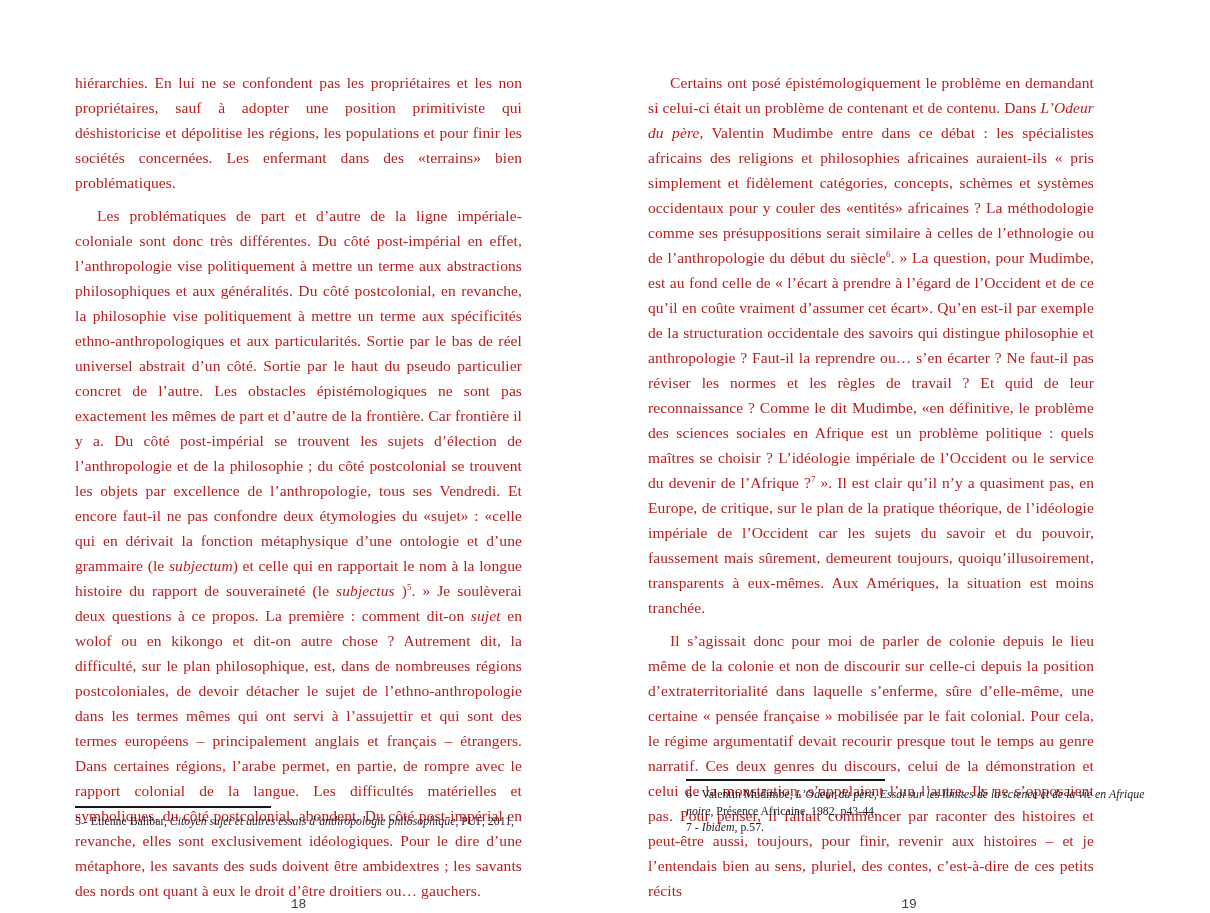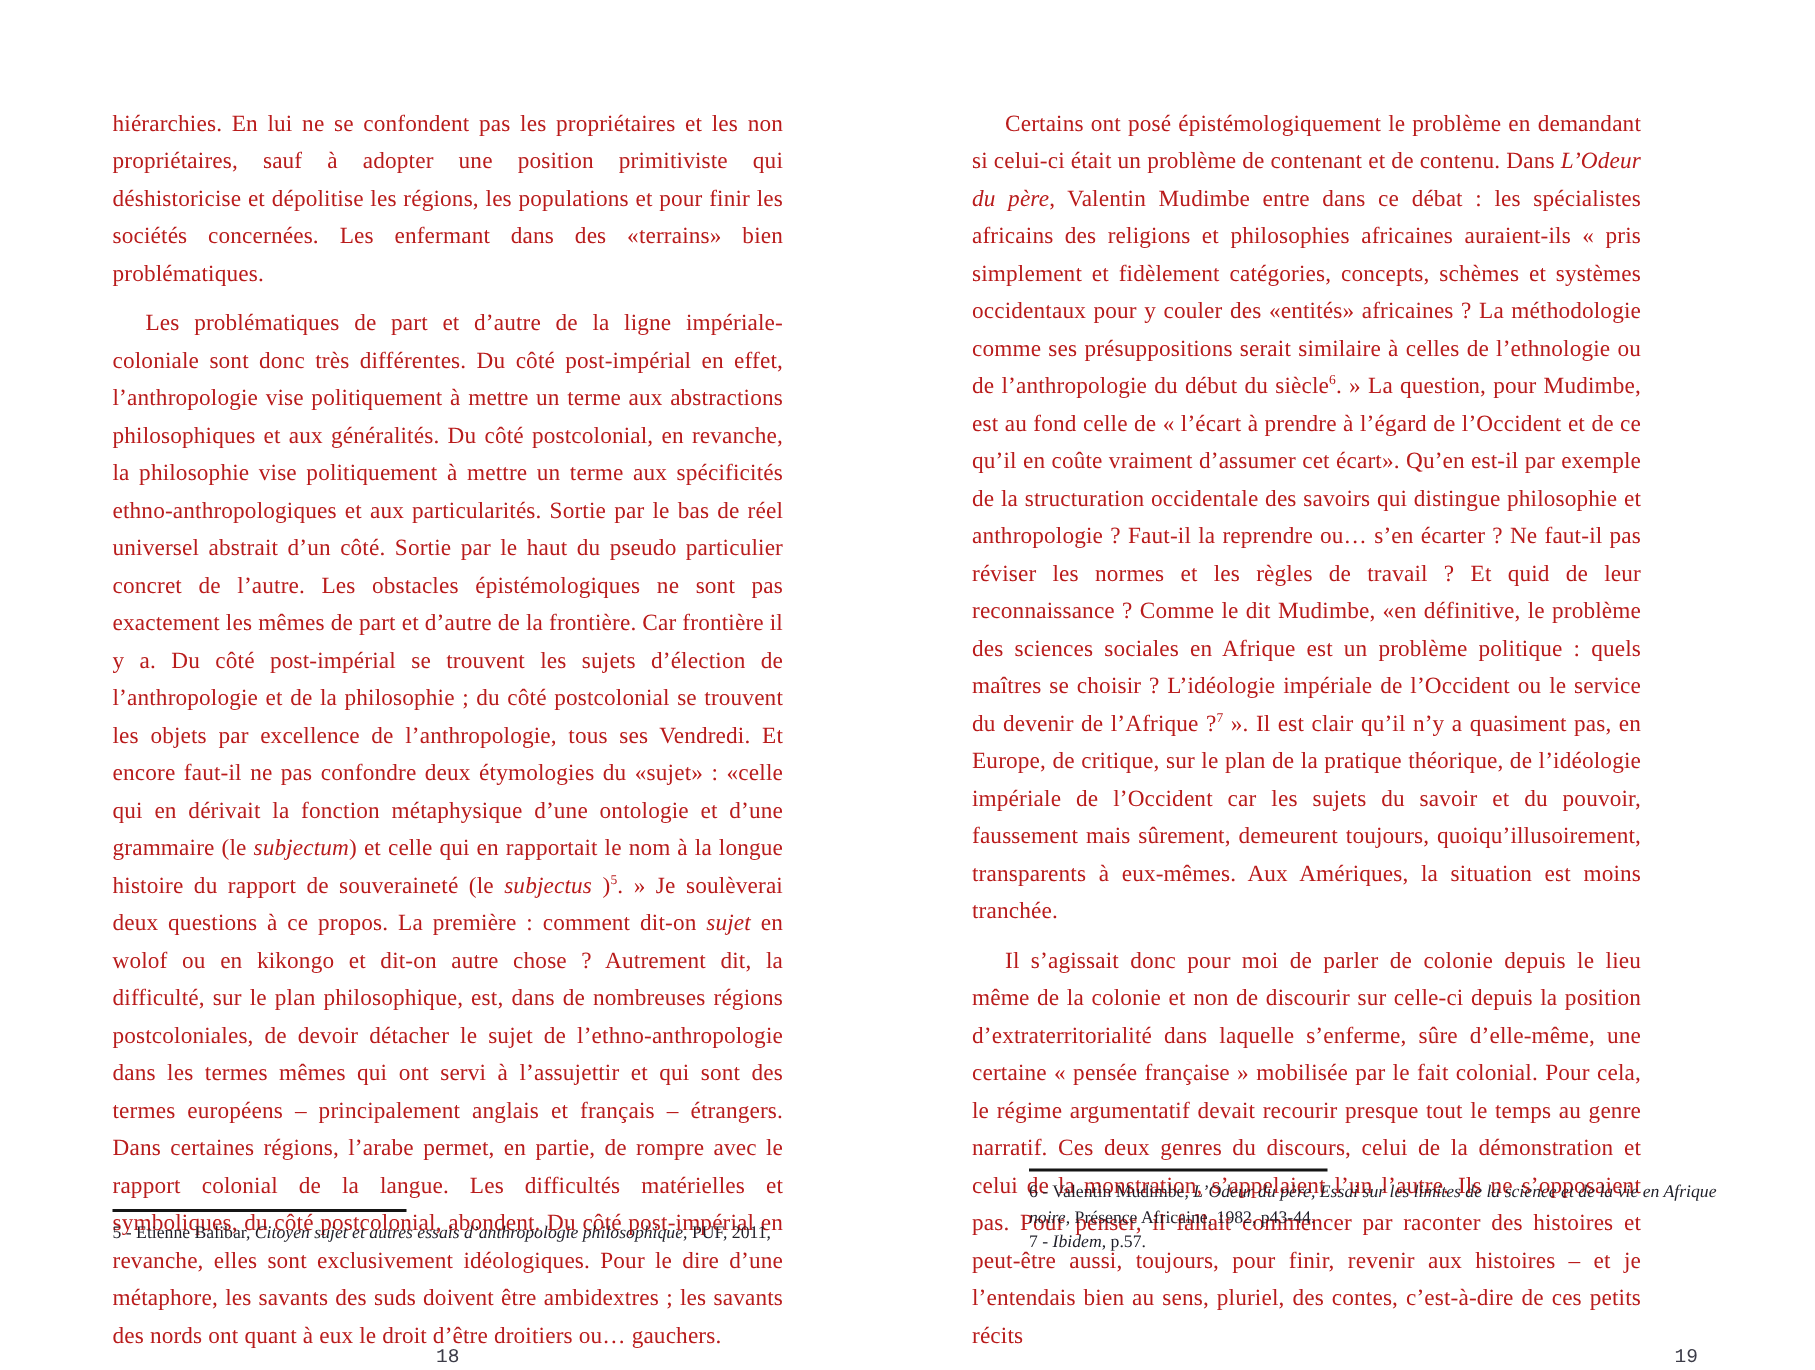--- a/index.html
+++ b/index.html
@@ -58,21 +58,21 @@
 
   .pagenum {
     position: absolute;
     top: 897px;
     font-family: Liberation Mono, monospace;
     font-size: 13px;
     color: #3c3c48;
     text-align: center;
   }
   .pagenum-left  { left: 75px;  width: 447px; }
-  .pagenum-right { left: 686px; width: 446px; text-align: right; }
+  .pagenum-right { left: 686px; width: 446px; }
 </style>
 </head>
 <body>
 
 <div>
 
   <section>
     <div class="page-body left-body">
       <p class="para"><span>hiérarchies. En lui ne se confondent pas les propriétaires et les non propriétaires, sauf à adopter une position primitiviste qui déshistoricise et dépolitise les régions, les populations et pour finir les sociétés concernées. Les enfermant dans des «terrains» bien problématiques.</span></p>
       <p class="para indent"><span>Les problématiques de part et d’autre de la ligne impériale-coloniale sont donc très différentes. Du côté post-impérial en effet, l’anthropologie vise politiquement à mettre un terme aux abstractions philosophiques et aux généralités. Du côté postcolonial, en revanche, la philosophie vise politiquement à mettre un terme aux spécificités ethno-anthropologiques et aux particularités. Sortie par le bas de réel universel abstrait d’un côté. Sortie par le haut du pseudo particulier concret de l’autre. Les obstacles épistémologiques ne sont pas exactement les mêmes de part et d’autre de la frontière. Car frontière il y a. Du côté post-impérial se trouvent les sujets d’élection de l’anthropologie et de la philosophie ; du côté postcolonial se trouvent les objets par excellence de l’anthropologie, tous ses Vendredi. Et encore faut-il ne pas confondre deux étymologies du «sujet» : «celle qui en dérivait la fonction métaphysique d’une ontologie et d’une grammaire (le </span><em>subjectum</em><span>) et celle qui en rapportait le nom à la longue histoire du rapport de souveraineté (le </span><em>subjectus</em><span> )</span><sup class="fnref">5</sup><span>. » Je soulèverai deux questions à ce propos. La première : comment dit-on </span><em>sujet</em><span> en wolof ou en kikongo et dit-on autre chose ? Autrement dit, la difficulté, sur le plan philosophique, est, dans de nombreuses régions postcoloniales, de devoir détacher le sujet de l’ethno-anthropologie dans les termes mêmes qui ont servi à l’assujettir et qui sont des termes européens – principalement anglais et français – étrangers. Dans certaines régions, l’arabe permet, en partie, de rompre avec le rapport colonial de la langue. Les difficultés matérielles et symboliques, du côté postcolonial, abondent. Du côté post-impérial en revanche, elles sont exclusivement idéologiques. Pour le dire d’une métaphore, les savants des suds doivent être ambidextres ; les savants des nords ont quant à eux le droit d’être droitiers ou… gauchers.</span></p>

